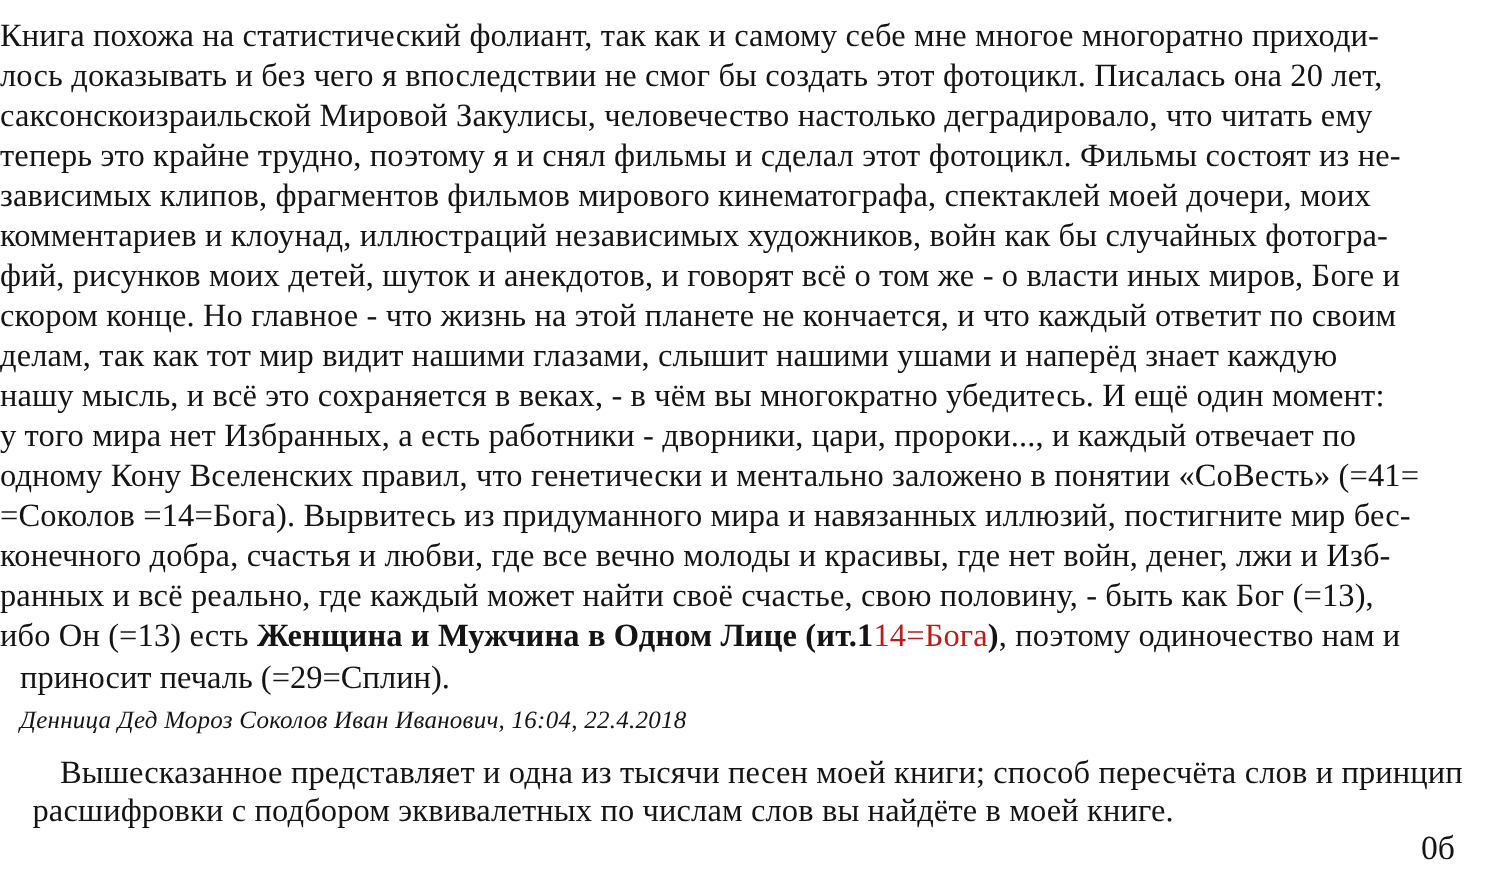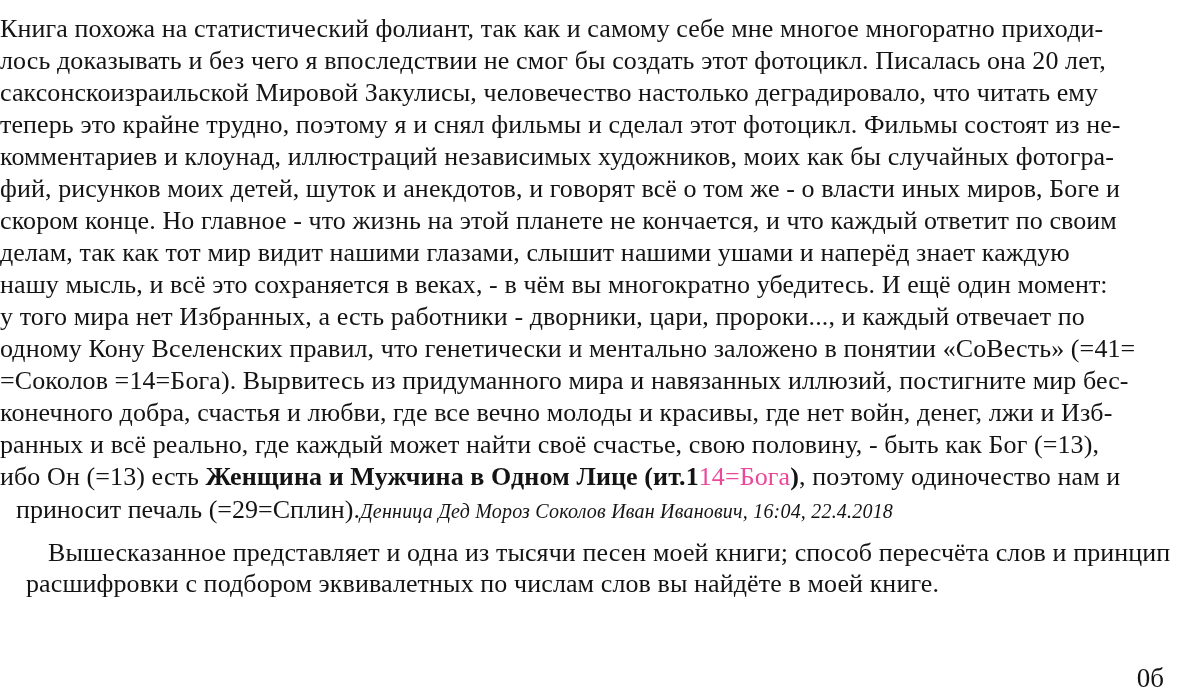--- a/index.html
+++ b/index.html
@@ -19,31 +19,32 @@
     padding-top: 13px;
   }
   .line {
     font-size: 26px;
     line-height: 32px;
     white-space: nowrap;
     letter-spacing: 0.1px;
   }
   .bold { font-weight: bold; }
   .link {
-    color: #ec4899;
+    color: #b91c1c;
     text-decoration: none;
   }
   .line-with-signature {
     display: flex;
-    justify-content: flex-start;
+    justify-content: center;
     align-items: baseline;
     padding: 0 80px 0 16px;
     font-size: 26px;
     line-height: 34px;
     white-space: nowrap;
+    flex-direction: column;
   }
   .signature {
     font-style: italic;
     font-size: 20px;
     letter-spacing: 0.2px;
   }
   .para2 {
     margin-top: 9px;
     padding-left: 26px;
     padding-right: 8px;
@@ -67,21 +68,22 @@
   }
 </style>
 </head>
 <body>
 
 <div class="doc">
   <div class="line">Книга похожа на статистический фолиант, так как и самому себе мне многое многоратно приходи-</div>
   <div class="line">лось доказывать и без чего я впоследствии не смог бы создать этот фотоцикл. Писалась она 20 лет,</div>
   <div class="line">саксонскоизраильской Мировой Закулисы, человечество настолько деградировало, что читать ему</div>
   <div class="line">теперь это крайне трудно, поэтому я и снял фильмы и сделал этот фотоцикл. Фильмы состоят из не-</div>
-  <div class="line">комментариев и клоунад, иллюстраций независимых художников, моих как бы случайных фотогра-</div>
+  <div class="line">зависимых клипов, фрагментов фильмов мирового кинематографа, спектаклей моей дочери, моих</div>
+  <div class="line">комментариев и клоунад, иллюстраций независимых художников, войн как бы случайных фотогра-</div>
   <div class="line">фий, рисунков моих детей, шуток и анекдотов, и говорят всё о том же - о власти иных миров, Боге и</div>
   <div class="line">скором конце. Но главное - что жизнь на этой планете не кончается, и что каждый ответит по своим</div>
   <div class="line">делам, так как тот мир видит нашими глазами, слышит нашими ушами и наперёд знает каждую</div>
   <div class="line">нашу мысль, и всё это сохраняется в веках, - в чём вы многократно убедитесь. И ещё один момент:</div>
   <div class="line">у того мира нет Избранных, а есть работники - дворники, цари, пророки..., и каждый отвечает по</div>
   <div class="line">одному Кону Вселенских правил, что генетически и ментально заложено в понятии «СоВесть» (=41=</div>
   <div class="line">=Соколов =14=Бога). Вырвитесь из придуманного мира и навязанных иллюзий, постигните мир бес-</div>
   <div class="line">конечного добра, счастья и любви, где все вечно молоды и красивы, где нет войн, денег, лжи и Изб-</div>
   <div class="line">ранных и всё реально, где каждый может найти своё счастье, свою половину, - быть как Бог (=13),</div>
 

